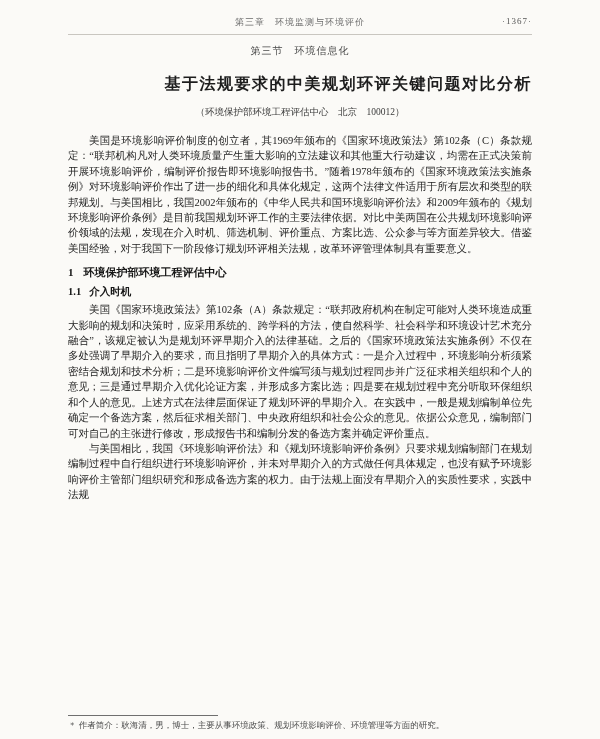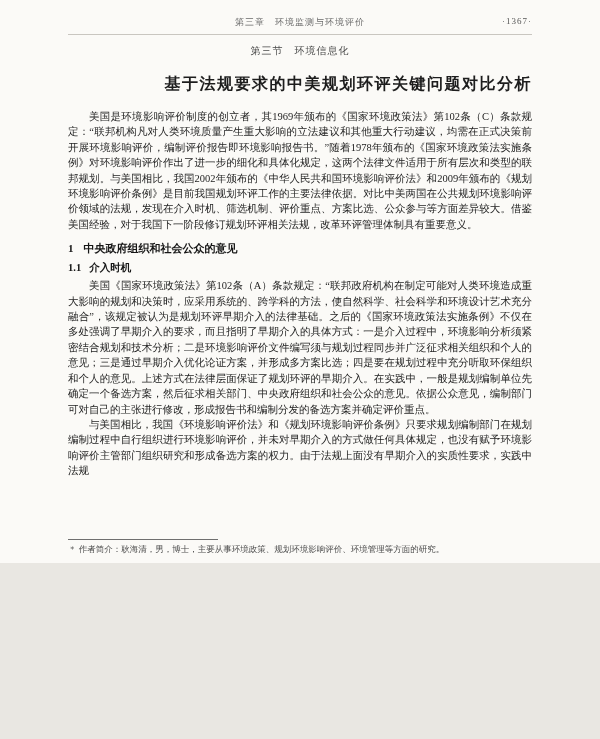--- a/index.html
+++ b/index.html
@@ -1,17 +1,17 @@
 <!DOCTYPE html>
 <html><head>
 <meta charset="utf-8">
 <style>
   html,body{margin:0;padding:0;background:#e9e7e2;}
   .page{
-    width:600px;height:563px;box-sizing:border-box;
+    width:600px;height:739px;box-sizing:border-box;
     margin:0 auto;background:#fbfaf7;color:#2b2b2b;
     padding:16px 68px 0 68px;position:relative;overflow:hidden;
     font-family:"Liberation Serif","DejaVu Serif",serif;
   }
   .running-header{
     position:relative;text-align:center;font-size:9px;color:#6b6b6b;
     padding-bottom:5px;border-bottom:1px solid #c9c6c0;letter-spacing:1px;
   }
   .running-header .pageno{position:absolute;right:0;top:0;color:#555;}
   .section-label{font-size:10px;color:#4a4a4a;margin-top:9px;letter-spacing:1px;text-align:center;}
@@ -49,28 +49,29 @@
   <div class="running-header">
     <span>第三章　环境监测与环境评价</span>
     <span class="pageno">·1367·</span>
   </div>
 
   <div class="section-label">第三节　环境信息化</div>
 
   <h1 class="title">基于法规要求的中美规划环评关键问题对比分析</h1>
 
 
+  <div class="affiliation">（环境保护部环境工程评估中心　北京　100012）</div>
 
 
 
   <div class="bodytext">
     <p class="first">美国是环境影响评价制度的创立者，其1969年颁布的《国家环境政策法》第102条（C）条款规定：“联邦机构凡对人类环境质量产生重大影响的立法建议和其他重大行动建议，均需在正式决策前开展环境影响评价，编制评价报告即环境影响报告书。”随着1978年颁布的《国家环境政策法实施条例》对环境影响评价作出了进一步的细化和具体化规定，这两个法律文件适用于所有层次和类型的联邦规划。与美国相比，我国2002年颁布的《中华人民共和国环境影响评价法》和2009年颁布的《规划环境影响评价条例》是目前我国规划环评工作的主要法律依据。对比中美两国在公共规划环境影响评价领域的法规，发现在介入时机、筛选机制、评价重点、方案比选、公众参与等方面差异较大。借鉴美国经验，对于我国下一阶段修订规划环评相关法规，改革环评管理体制具有重要意义。</p>
 
     <h2 class="sec">
-      <span class="num">1</span><span>中央政府组织和社会公众的意见</span>
+      <span class="num">1</span><span>环境保护部环境工程评估中心</span>
     </h2>
 
     <h3 class="subsec">
       <span class="num">1.1</span><span>介入时机</span>
     </h3>
 
     <p>美国《国家环境政策法》第102条（A）条款规定：“联邦政府机构在制定可能对人类环境造成重大影响的规划和决策时，应采用系统的、跨学科的方法，使自然科学、社会科学和环境设计艺术充分融合”，该规定被认为是规划环评早期介入的法律基础。之后的《国家环境政策法实施条例》不仅在多处强调了早期介入的要求，而且指明了早期介入的具体方式：一是介入过程中，环境影响分析须紧密结合规划和技术分析；二是环境影响评价文件编写须与规划过程同步并广泛征求相关组织和个人的意见；三是通过早期介入优化论证方案，并形成多方案比选；四是要在规划过程中充分听取环保组织和个人的意见。上述方式在法律层面保证了规划环评的早期介入。在实践中，一般是规划编制单位先确定一个备选方案，然后征求相关部门、中央政府组织和社会公众的意见。依据公众意见，编制部门可对自己的主张进行修改，形成报告书和编制分发的备选方案并确定评价重点。</p>
     <p>与美国相比，我国《环境影响评价法》和《规划环境影响评价条例》只要求规划编制部门在规划编制过程中自行组织进行环境影响评价，并未对早期介入的方式做任何具体规定，也没有赋予环境影响评价主管部门组织研究和形成备选方案的权力。由于法规上面没有早期介入的实质性要求，实践中法规</p>
   </div>
 

